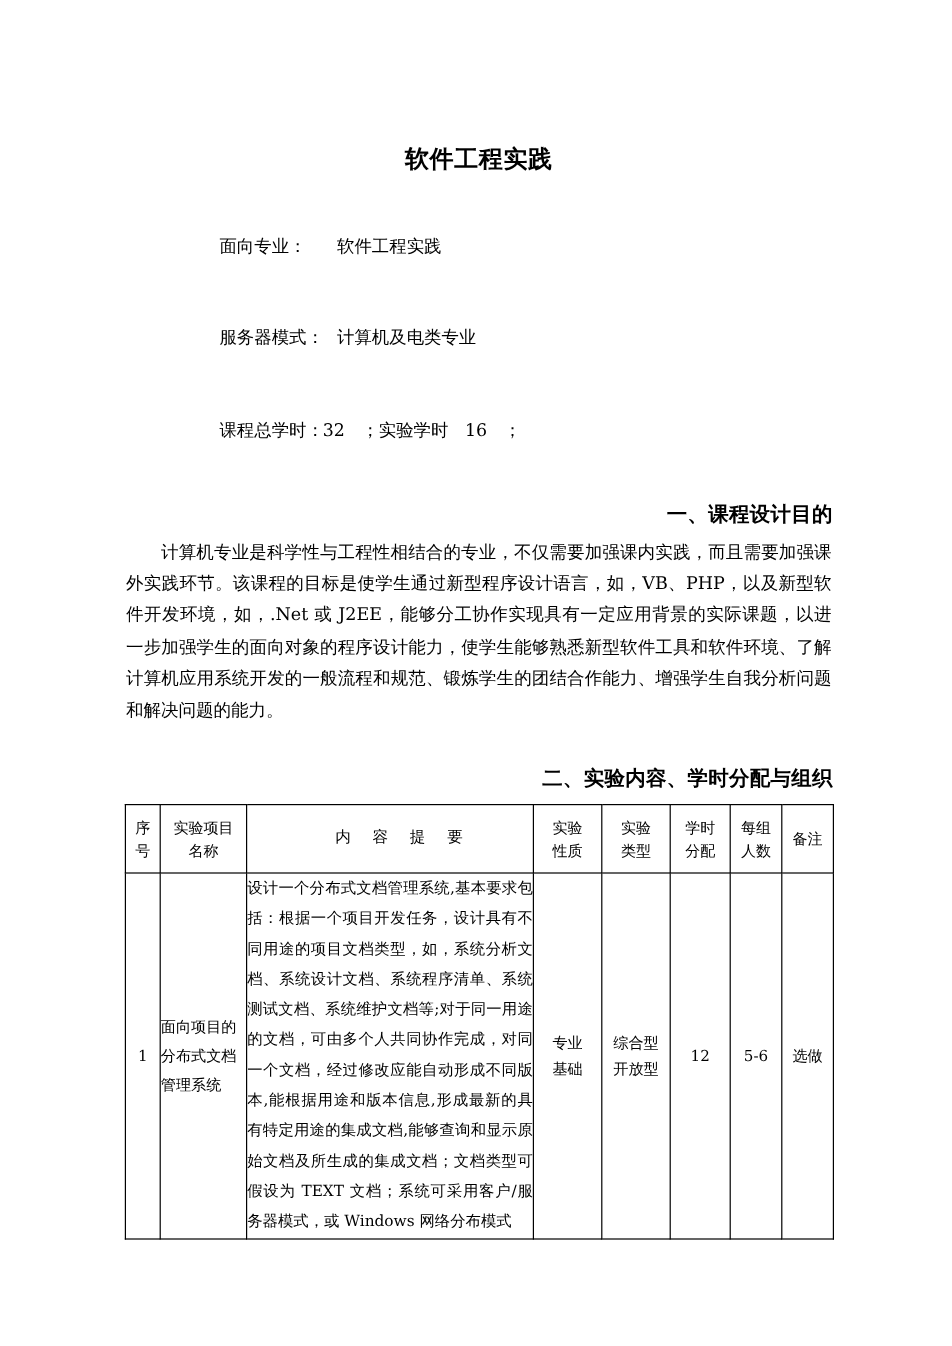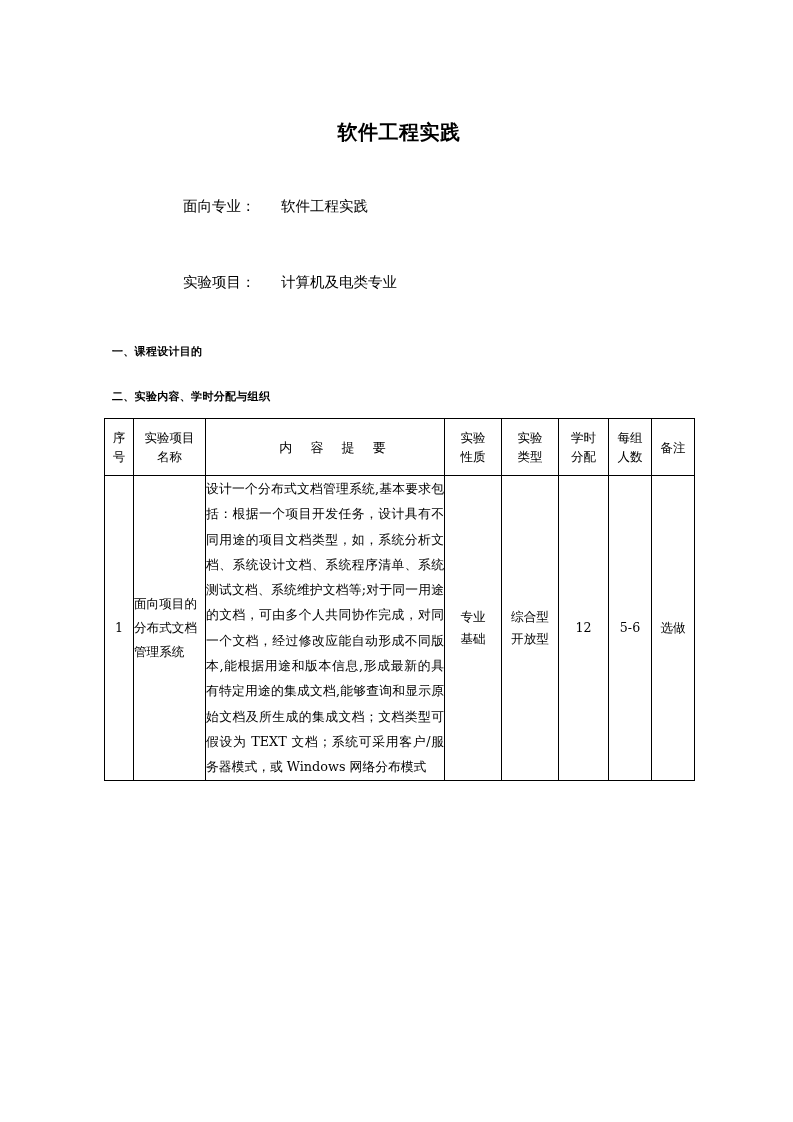--- a/index.html
+++ b/index.html
@@ -59,30 +59,31 @@
   .info-value {
     display: inline-block;
   }
   .info-value.indent {
     padding-left: 12px;
   }
   .latin { font-family: "DejaVu Serif", "Liberation Serif", serif; }
 
   
   .section-heading {
-    font-size: 11px;
+    font-size: 17px;
     font-weight: bold;
     font-family: "DejaVu Sans", "Liberation Sans", sans-serif;
     margin: 16px 0 6px 0;
     padding-left: 8px;
     letter-spacing: 0.3px;
     line-height: 26px;
+    text-align: right;
   }
   #heading-1 { margin-top: 18px; }
-  #heading-2 { margin-top: 19px; }
+  #heading-2 { margin-top: 30px; }
 
   
   .body-paragraph {
     font-size: 14.6px;
     line-height: 26.4px;
     text-align: justify;
     text-justify: inter-ideograph;
     text-indent: 2em;
     margin: 2px 0 0 0;
     padding: 0 1px;
@@ -152,25 +153,29 @@
 <div class="page">
   <div class="content">
 
     <h1 class="doc-title">软件工程实践</h1>
 
     <div class="info-block">
       <div class="info-row">
         <span class="info-label">面向专业：</span><span class="info-value indent">软件工程实践</span>
       </div>
       <div class="info-row">
-        <span class="info-label">实验项目：</span><span class="info-value indent">计算机及电类专业</span>
+        <span class="info-label">服务器模式：</span><span class="info-value indent">计算机及电类专业</span>
+      </div>
+      <div class="info-row">
+        <span class="info-label">课程总学时：</span><span class="info-value">32   ；实验学时   16   ；</span>
       </div>
     </div>
 
     <h2 class="section-heading" id="heading-1">一、课程设计目的</h2>
+    <p class="body-paragraph">计算机专业是科学性与工程性相结合的专业，不仅需要加强课内实践，而且需要加强课外实践环节。该课程的目标是使学生通过新型程序设计语言，如，VB、PHP，以及新型软件开发环境，如，.Net 或 J2EE，能够分工协作实现具有一定应用背景的实际课题，以进一步加强学生的面向对象的程序设计能力，使学生能够熟悉新型软件工具和软件环境、了解计算机应用系统开发的一般流程和规范、锻炼学生的团结合作能力、增强学生自我分析问题和解决问题的能力。</p>
 
     <h2 class="section-heading" id="heading-2">二、实验内容、学时分配与组织</h2>
 
     <table class="exp-table">
       <colgroup>
         <col class="col-no">
           <col class="col-name">
           <col class="col-summary">
         <col class="col-nature">
           <col class="col-type">

